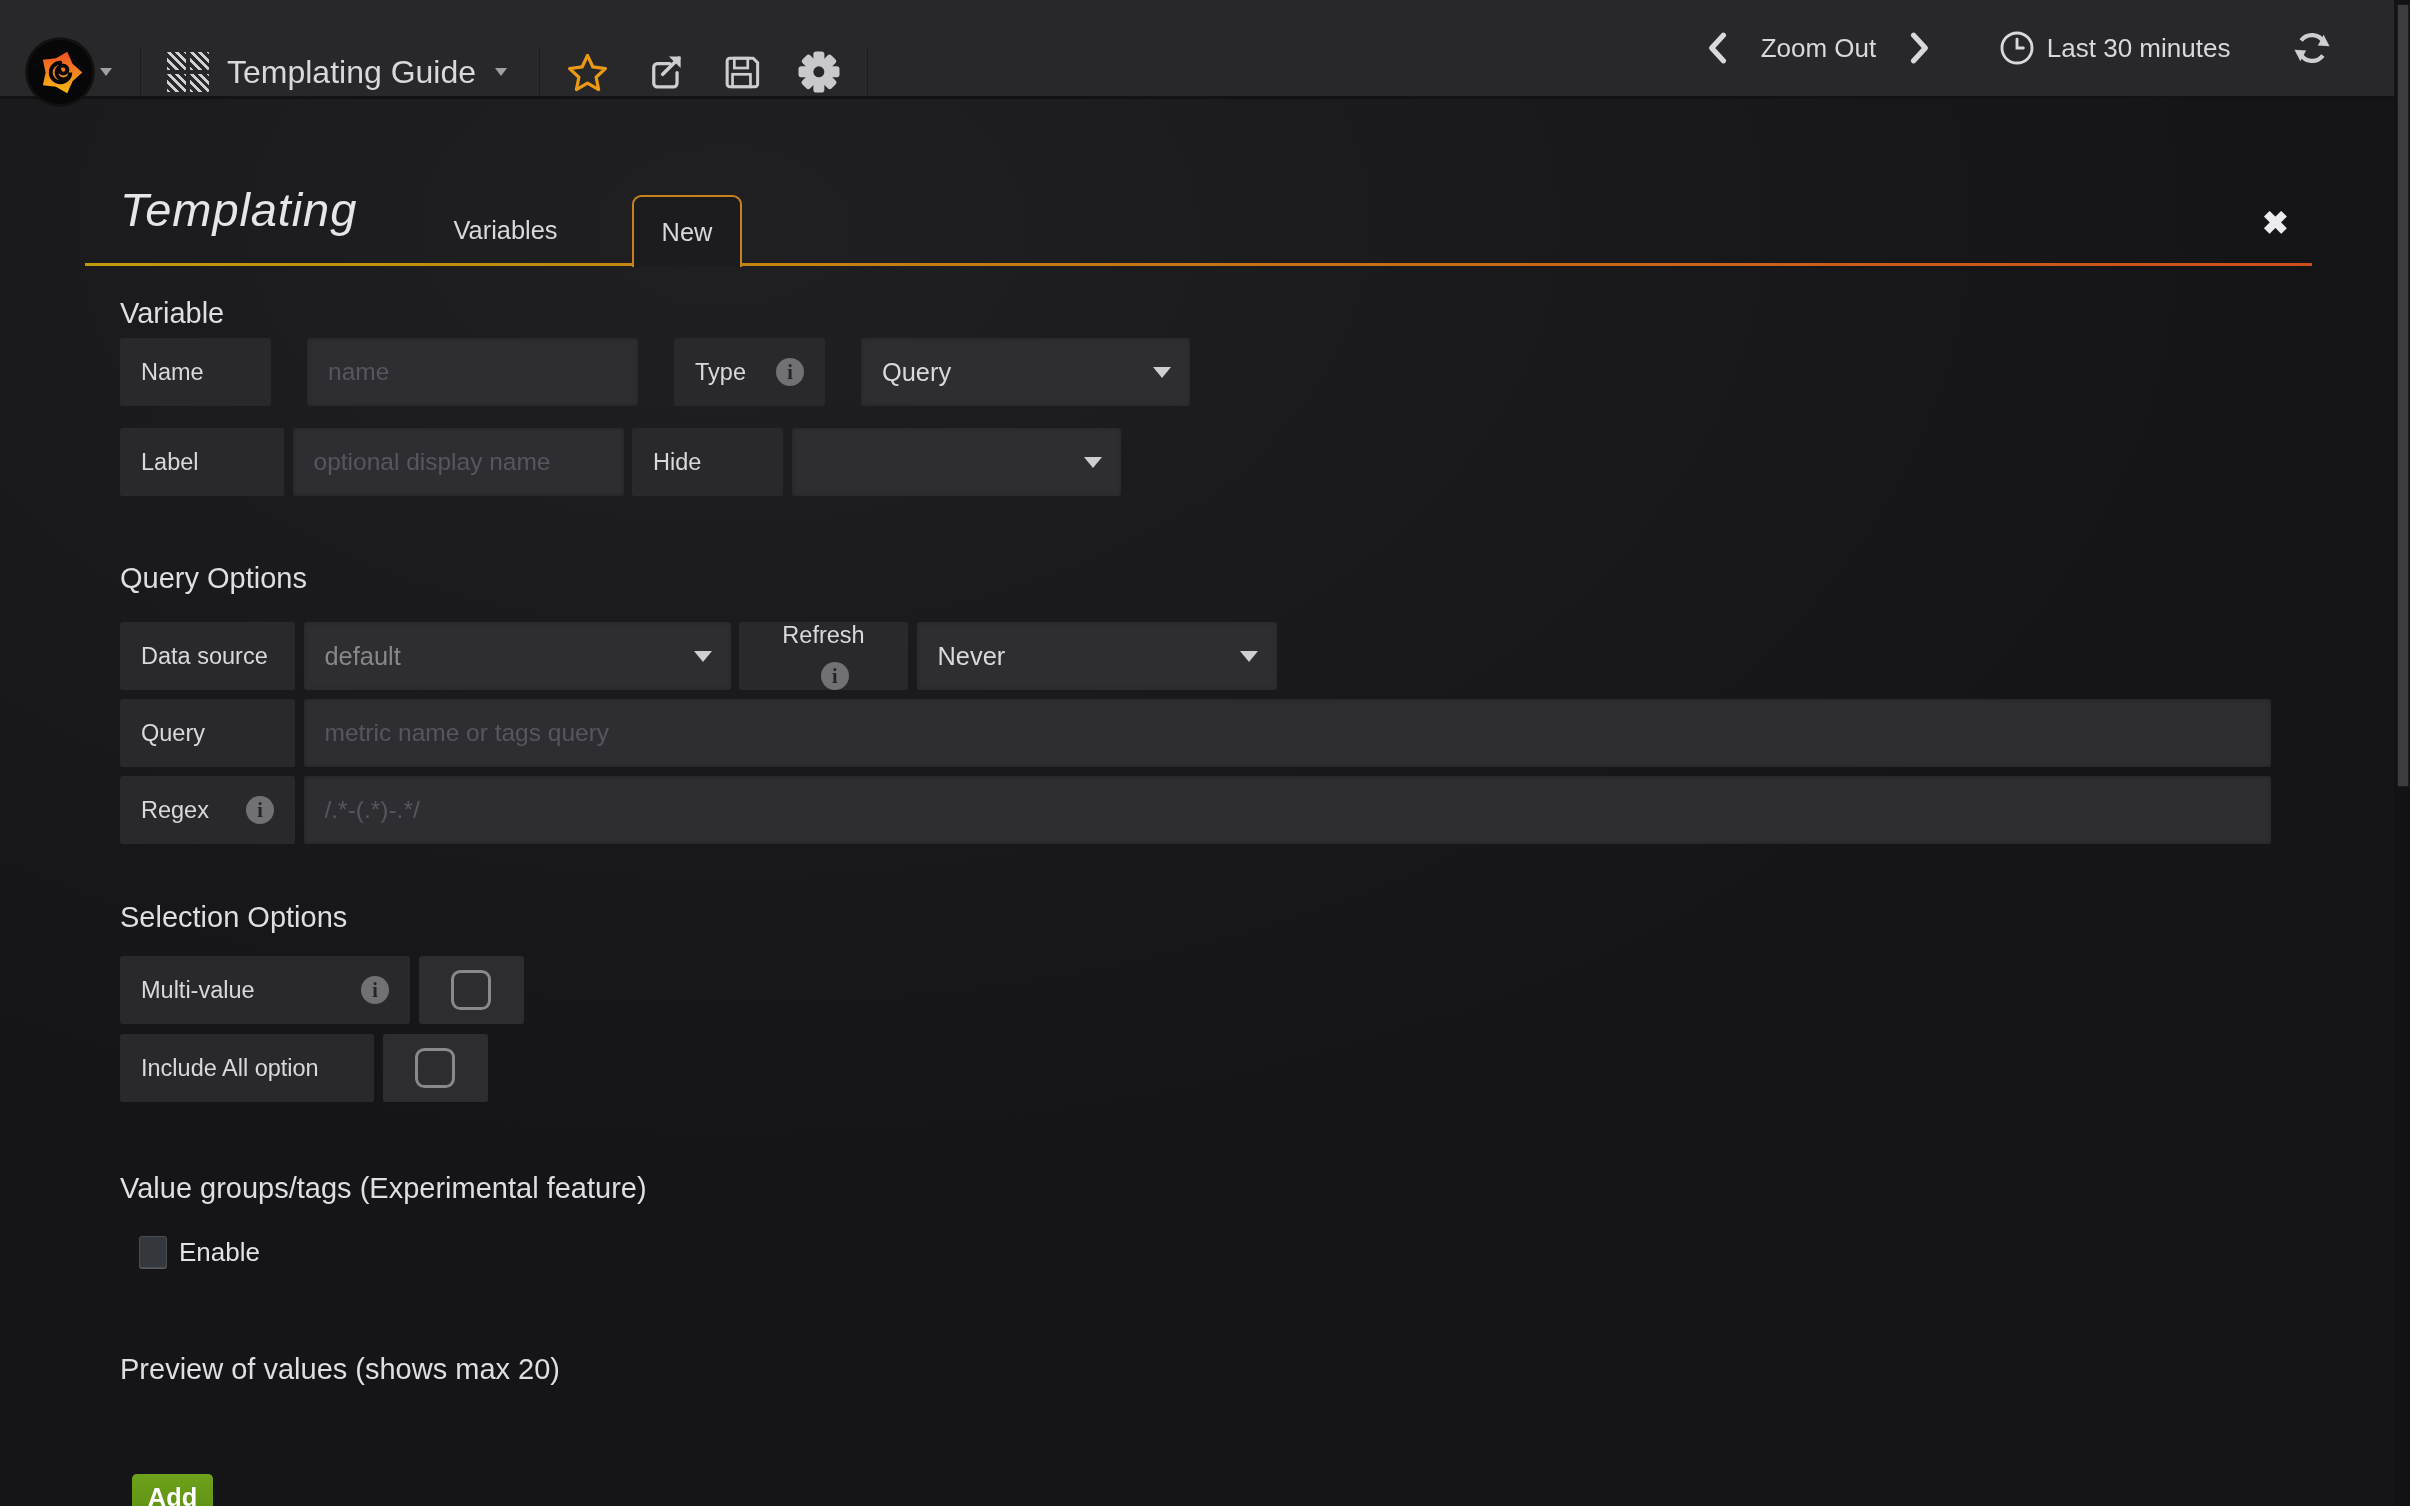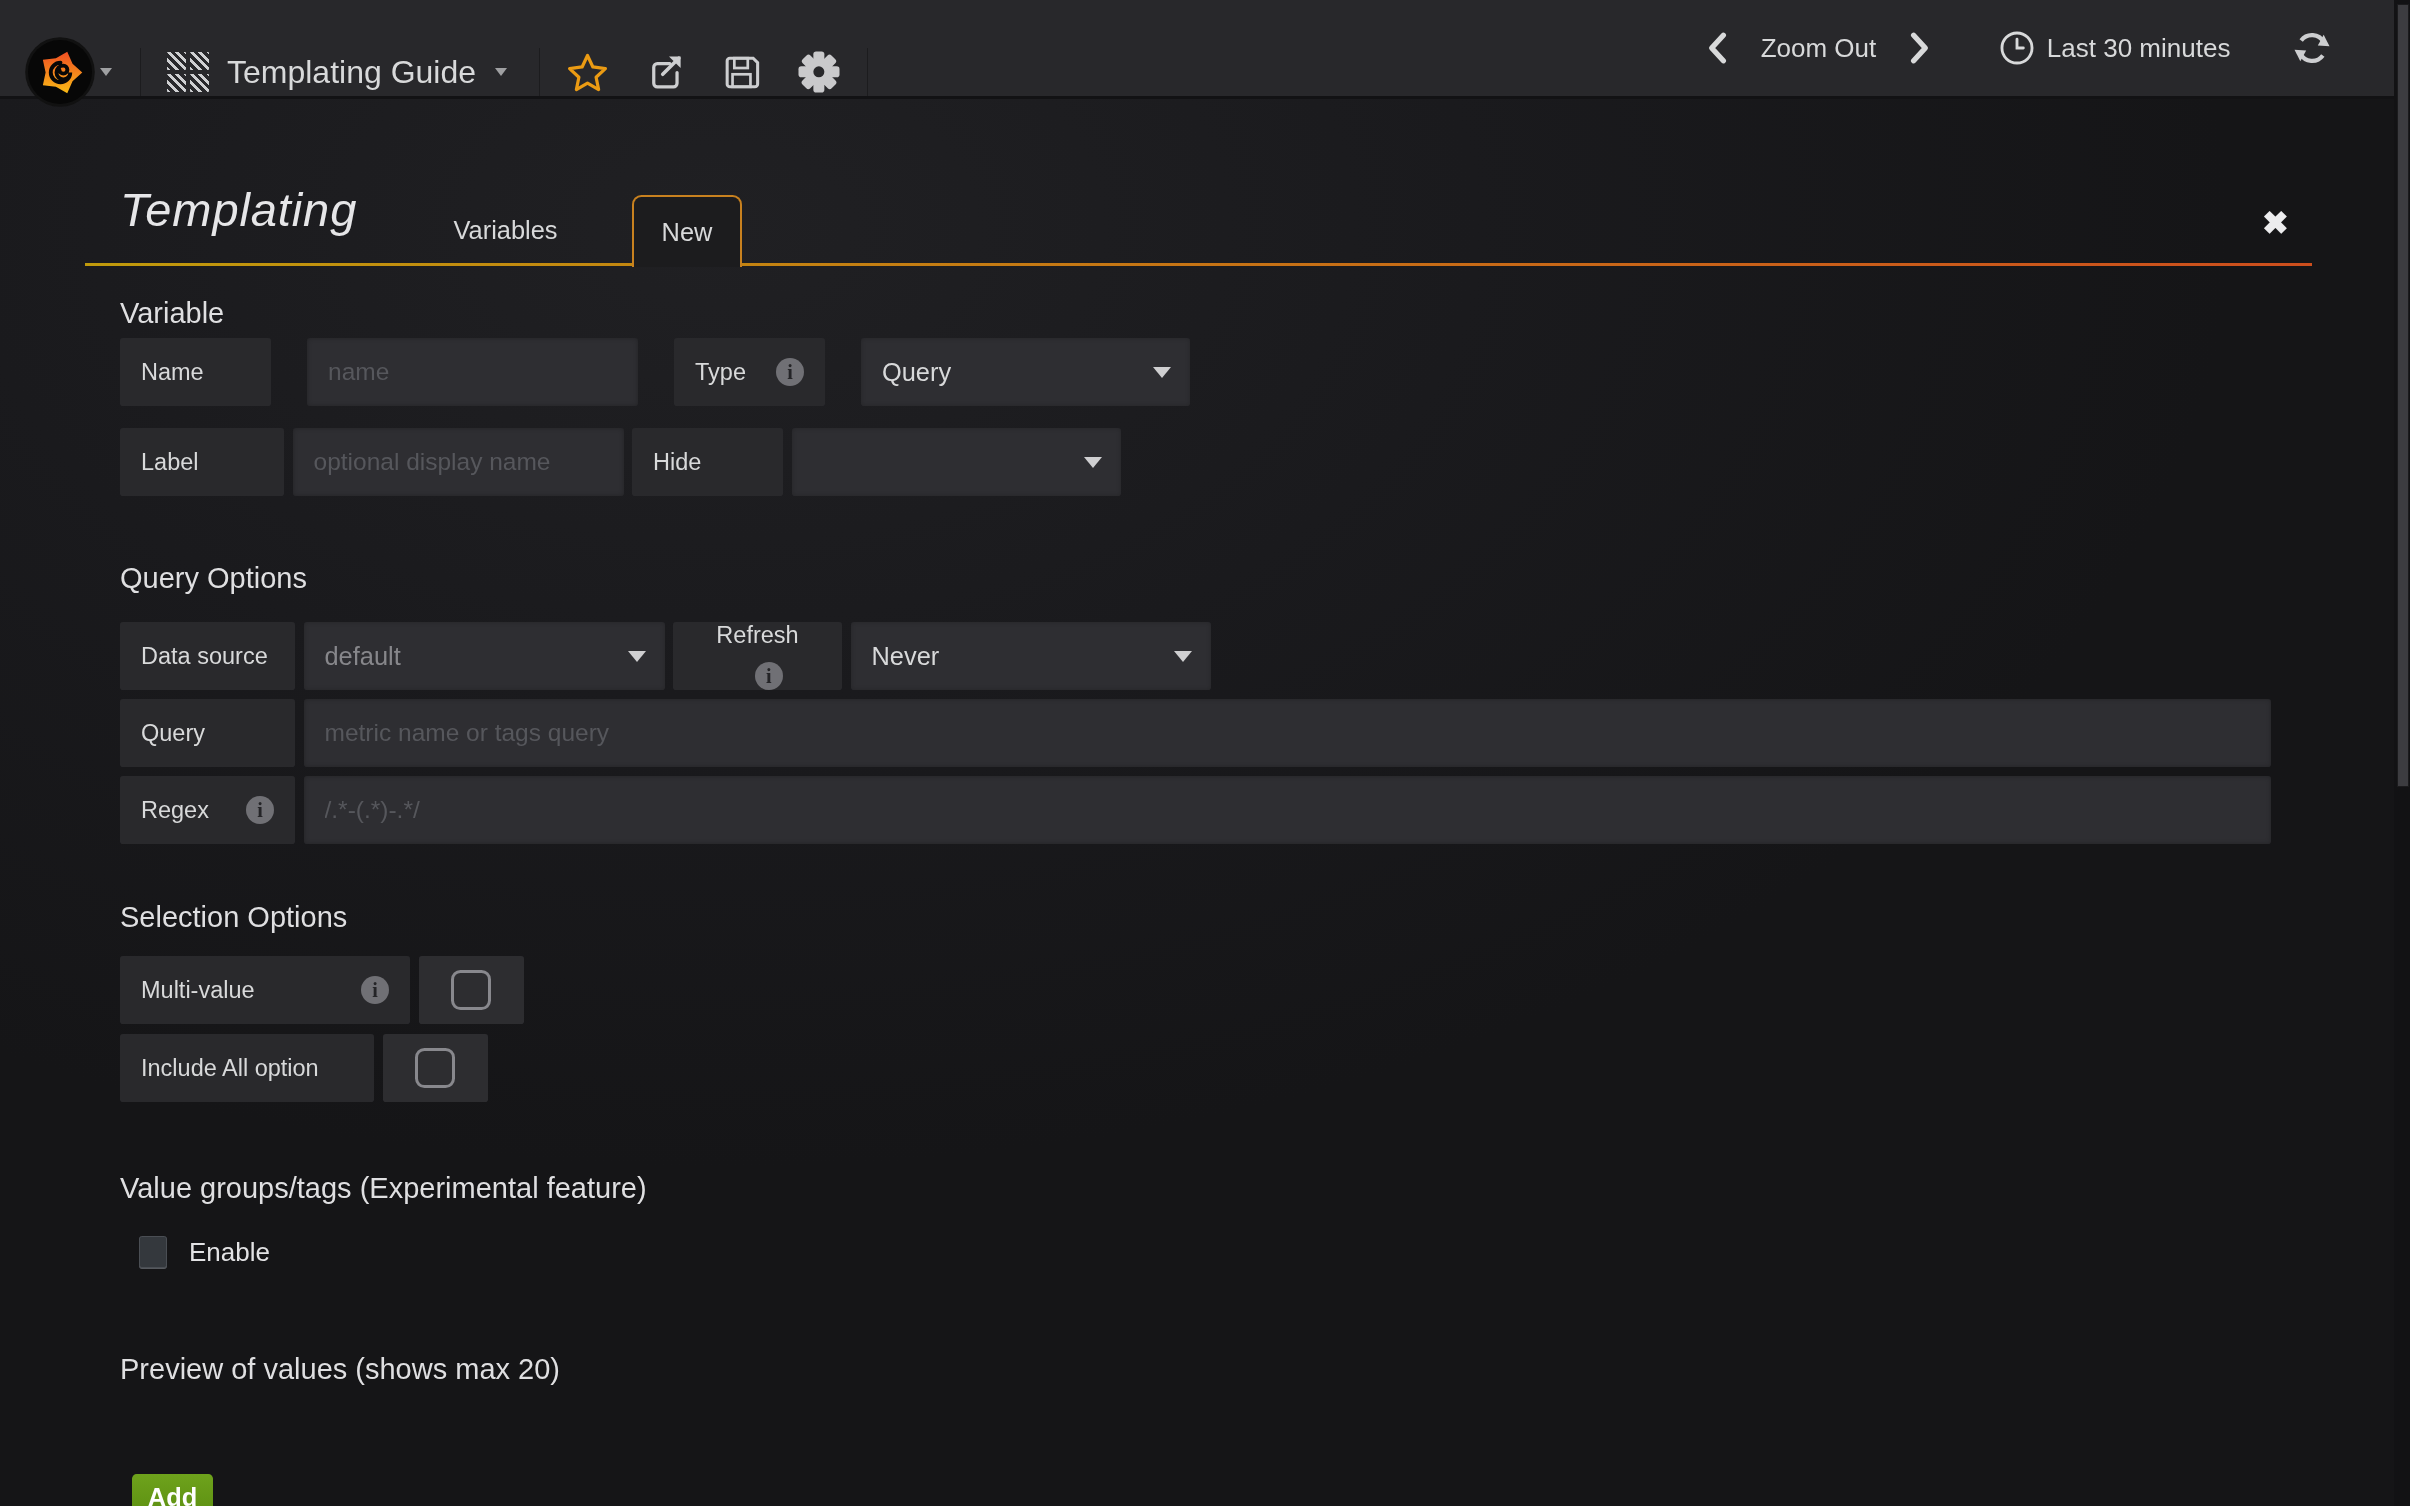--- a/index.html
+++ b/index.html
@@ -86,21 +86,21 @@
     border-top:11.3px solid #cfcfd1;
   }
   .gf-select.muted { color:#87878b; }
   .info-icon {
     width:28px; height:28px; border-radius:50%; background:#707075; color:#242427;
     display:inline-flex; align-items:center; justify-content:center;
     font-size:20px; font-weight:bold; font-family:"Liberation Serif", serif; margin-left:22.6px;
   }
   .checkbox-cell { width:105px; background:#2d2d30; border-radius:2.8px; display:flex; align-items:center; justify-content:center; cursor:pointer; }
   .checkbox-lg { width:40px; height:40px; border:3.8px solid #88888d; border-radius:9.4px; background:transparent; }
-  .enable-row { left:139px; display:flex; align-items:center; gap:22px; cursor:pointer; }
+  .enable-row { left:139px; display:flex; align-items:center; gap:12px; cursor:pointer; }
   .checkbox-sm { width:28px; height:32px; background:#34383d; border:0.9px solid #4a4e54; border-radius:2.8px; box-shadow:0 0.9px 0 #56595e; }
   .enable-label { font-size:26px; color:#e2e2e4; }
   .btn-add {
     left:132px; top:1375px; width:81px; height:56px; border-radius:4.7px; border:none; cursor:pointer;
     background:linear-gradient(#6ea21c,#578a0e); color:#fff; font-size:25.4px; font-weight:bold;
     font-family:"Liberation Sans", sans-serif; display:flex; align-items:flex-start; justify-content:center; padding-top:9.4px;
   }
 </style>
 </head>
 <body>
@@ -233,21 +233,21 @@
       <div class="gf-select" style="width:329px;">
         <span></span>
         <span class="sel-caret"></span>
       </div>
     </div>
 
     <div class="abs section-h" style="top:463px;">Query Options</div>
 
     <div class="abs row" style="top:523px;">
       <div class="gf-label" style="width:175px;">Data source</div>
-      <div class="gf-select muted" style="width:361px;">
+      <div class="gf-select muted" style="width:427px;">
         <span>default</span>
         <span class="sel-caret"></span>
       </div>
       <div class="gf-label" style="width:169px;flex-direction:column;">
         <span>Refresh</span>
         <span class="spacer"></span>
         <span class="info-icon">i</span>
       </div>
       <div class="gf-select" style="width:360px;">
         <span>Never</span>

